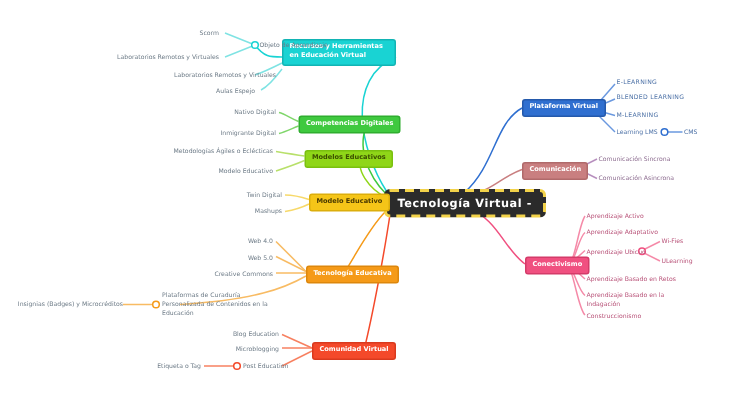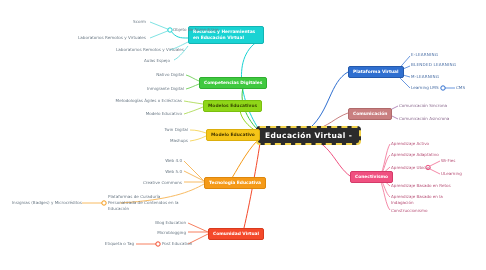--- a/index.html
+++ b/index.html
@@ -96,21 +96,21 @@
     </g>
     <g fill="#ffffff" stroke-width="1">
       <circle cx="170" cy="30" r="2.2" stroke="#19d3d3"></circle>
       <circle cx="443" cy="88" r="2.2" stroke="#2f6fd0"></circle>
       <circle cx="428" cy="167.5" r="2.2" stroke="#f05080"></circle>
       <circle cx="158" cy="244" r="2.2" stroke="#f4492a"></circle>
       <circle cx="104" cy="203" r="2.2" stroke="#f59a18"></circle>
     </g>
   </svg>
 
-  <div class="node central" style="left:256px;top:126px;">Educación Virtual -</div>
+  <div class="node central" style="left:256px;top:126px;">Tecnología Virtual -</div>
 
   <div class="node box cyan" style="left:188px;top:26px;width:76px;white-space:normal;">Recursos y Herramientas en Educación Virtual</div>
   <div class="node leaf l" style="left:173px;top:27px;">Objeto de Aprendizaje</div>
   <div class="node leaf r" style="left:86px;top:19px;width:60px;">Scorm</div>
   <div class="node leaf r" style="left:66px;top:35px;width:80px;">Laboratorios Remotos y Virtuales</div>
   <div class="node leaf r" style="left:86px;top:47px;width:98px;">Laboratorios Remotos y Virtuales</div>
   <div class="node leaf r" style="left:104px;top:58px;width:66px;">Aulas Espejo</div>
 
   <div class="node box green" style="left:199px;top:77px;">Competencias Digitales</div>
   <div class="node leaf r" style="left:124px;top:72px;width:60px;">Nativo Digital</div>

